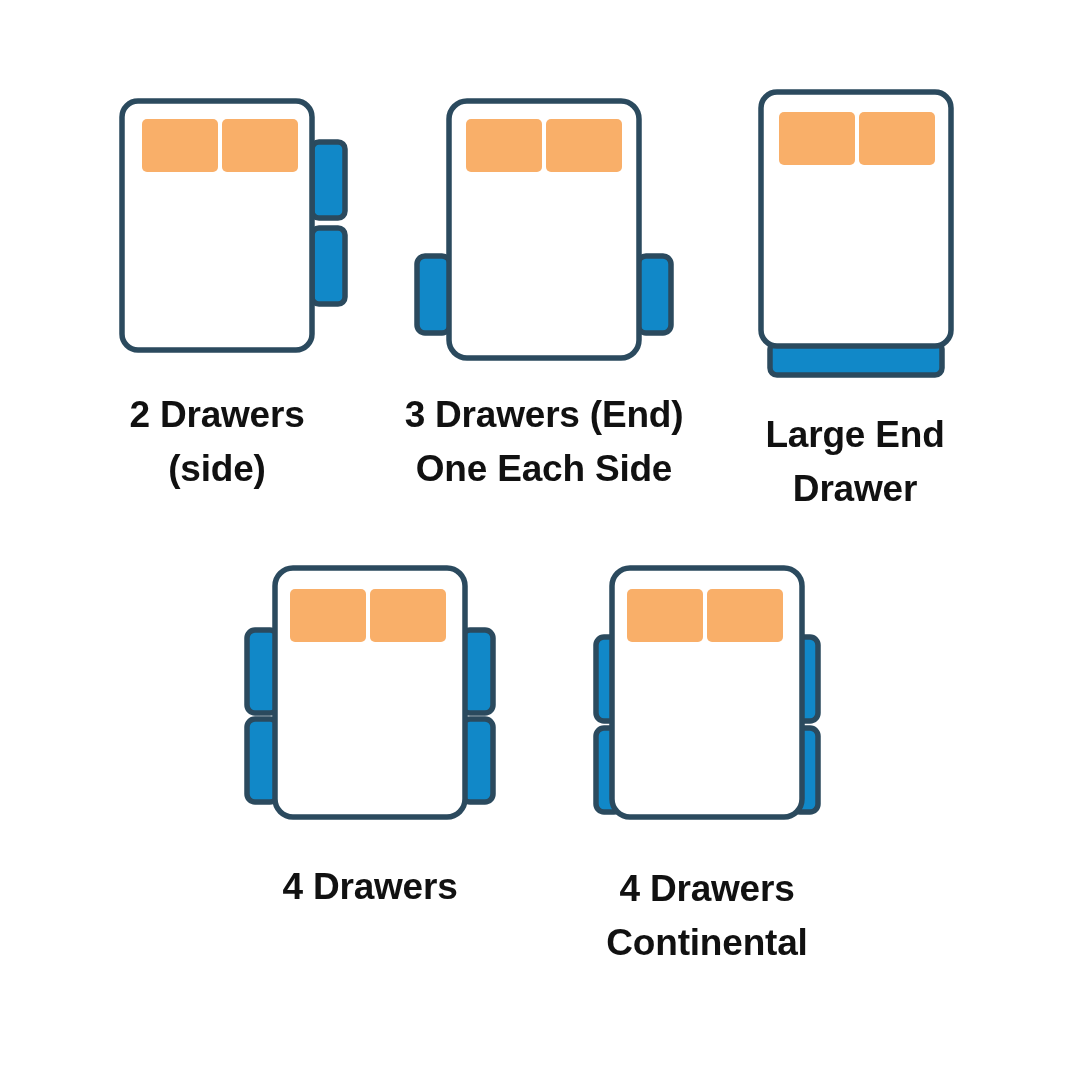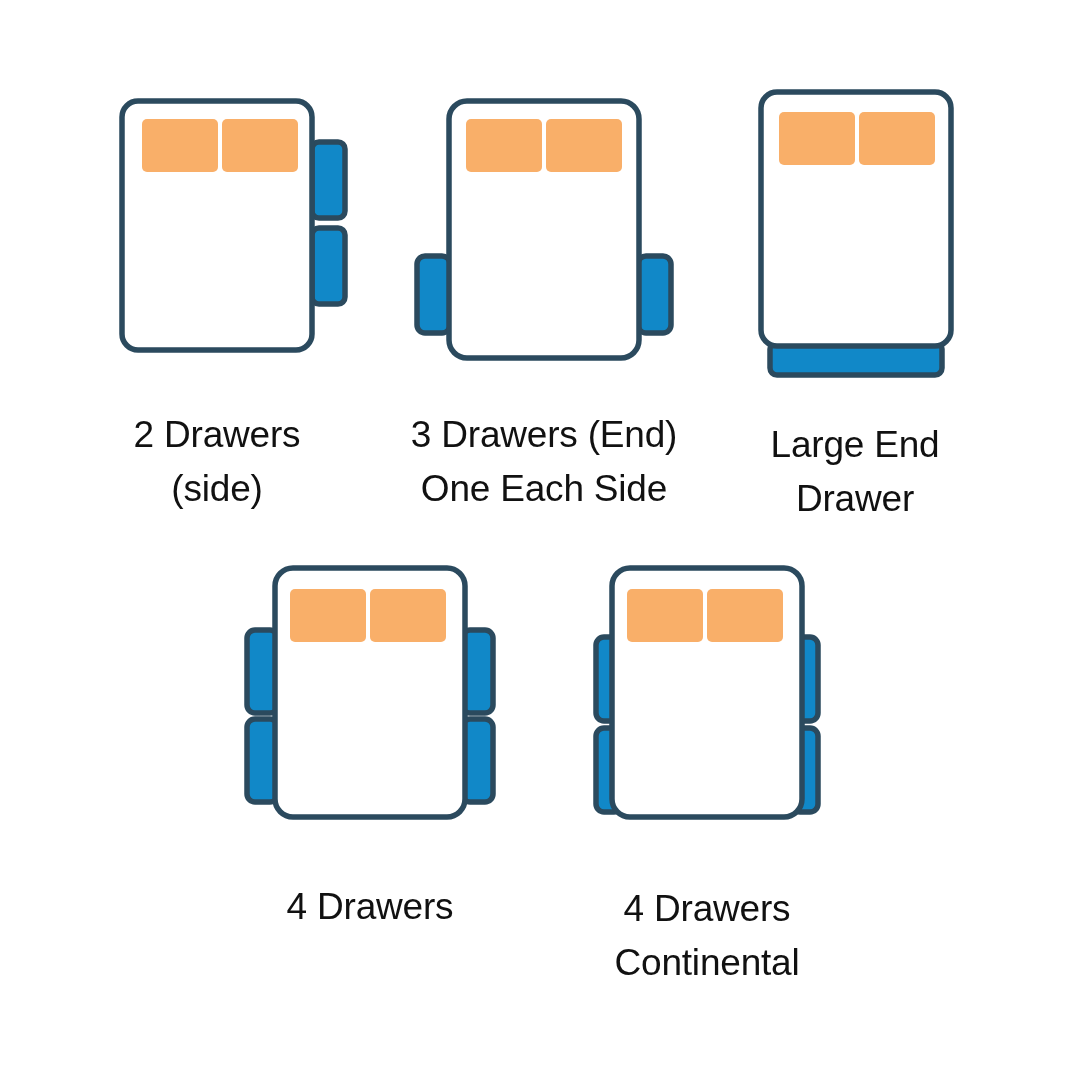--- a/index.html
+++ b/index.html
@@ -28,24 +28,23 @@
   .bed-svg {
     display: block;
   }
   .bed-label {
     position: absolute;
     text-align: center;
     color: #111111;
     font-family: "Liberation Sans", sans-serif;
     font-size: 37px;
     line-height: 1.46;
-    font-weight: 400;
+    font-weight: 700;
     letter-spacing: -0.2px;
     white-space: pre-line;
-    margin-top: 20px;
   }
 </style>
 </head>
 <body>
 
 <div id="stage">
     <div class="bed-cell" style="left: 116px; top: 95px; width: 235px; height: 261px;">
       <svg class="bed-svg" width="235" height="261" viewBox="0 0 235 261">
         <rect x="196" y="47" width="33" height="76" rx="7" ry="7" fill="#1188C8" stroke="#2B4A5E" stroke-width="5.5"></rect>
         <rect x="196" y="133" width="33" height="76" rx="7" ry="7" fill="#1188C8" stroke="#2B4A5E" stroke-width="5.5"></rect>
@@ -68,21 +67,21 @@
     <div class="bed-label" style="left: 388px; top: 388px; width: 312px;">3 Drawers (End)
 One Each Side</div>
     <div class="bed-cell" style="left: 755px; top: 86px; width: 202px; height: 295px;">
       <svg class="bed-svg" width="202" height="295" viewBox="0 0 202 295">
         <rect x="15" y="256" width="172" height="33" rx="7" ry="7" fill="#1188C8" stroke="#2B4A5E" stroke-width="5.5"></rect>
         <rect x="6" y="6" width="190" height="254" rx="16" ry="16" fill="#ffffff" stroke="#2B4A5E" stroke-width="5.5"></rect>
         <rect x="24" y="26" width="76" height="53" rx="5" ry="5" fill="#F9AF69"></rect>
         <rect x="104" y="26" width="76" height="53" rx="5" ry="5" fill="#F9AF69"></rect>
       </svg>
     </div>
-    <div class="bed-label" style="left: 730px; top: 398px; width: 250px;">Large End
+    <div class="bed-label" style="left: 730px; top: 408px; width: 250px;">Large End
 Drawer</div>
     <div class="bed-cell" style="left: 241px; top: 562px; width: 258px; height: 261px;">
       <svg class="bed-svg" width="258" height="261" viewBox="0 0 258 261">
         <rect x="6" y="68" width="31" height="83" rx="8" ry="8" fill="#1188C8" stroke="#2B4A5E" stroke-width="5.5"></rect>
         <rect x="6" y="157" width="31" height="83" rx="8" ry="8" fill="#1188C8" stroke="#2B4A5E" stroke-width="5.5"></rect>
         <rect x="221" y="68" width="31" height="83" rx="8" ry="8" fill="#1188C8" stroke="#2B4A5E" stroke-width="5.5"></rect>
         <rect x="221" y="157" width="31" height="83" rx="8" ry="8" fill="#1188C8" stroke="#2B4A5E" stroke-width="5.5"></rect>
         <rect x="34" y="6" width="190" height="249" rx="18" ry="18" fill="#ffffff" stroke="#2B4A5E" stroke-width="5.5"></rect>
         <rect x="49" y="27" width="76" height="53" rx="5" ry="5" fill="#F9AF69"></rect>
         <rect x="129" y="27" width="76" height="53" rx="5" ry="5" fill="#F9AF69"></rect>

